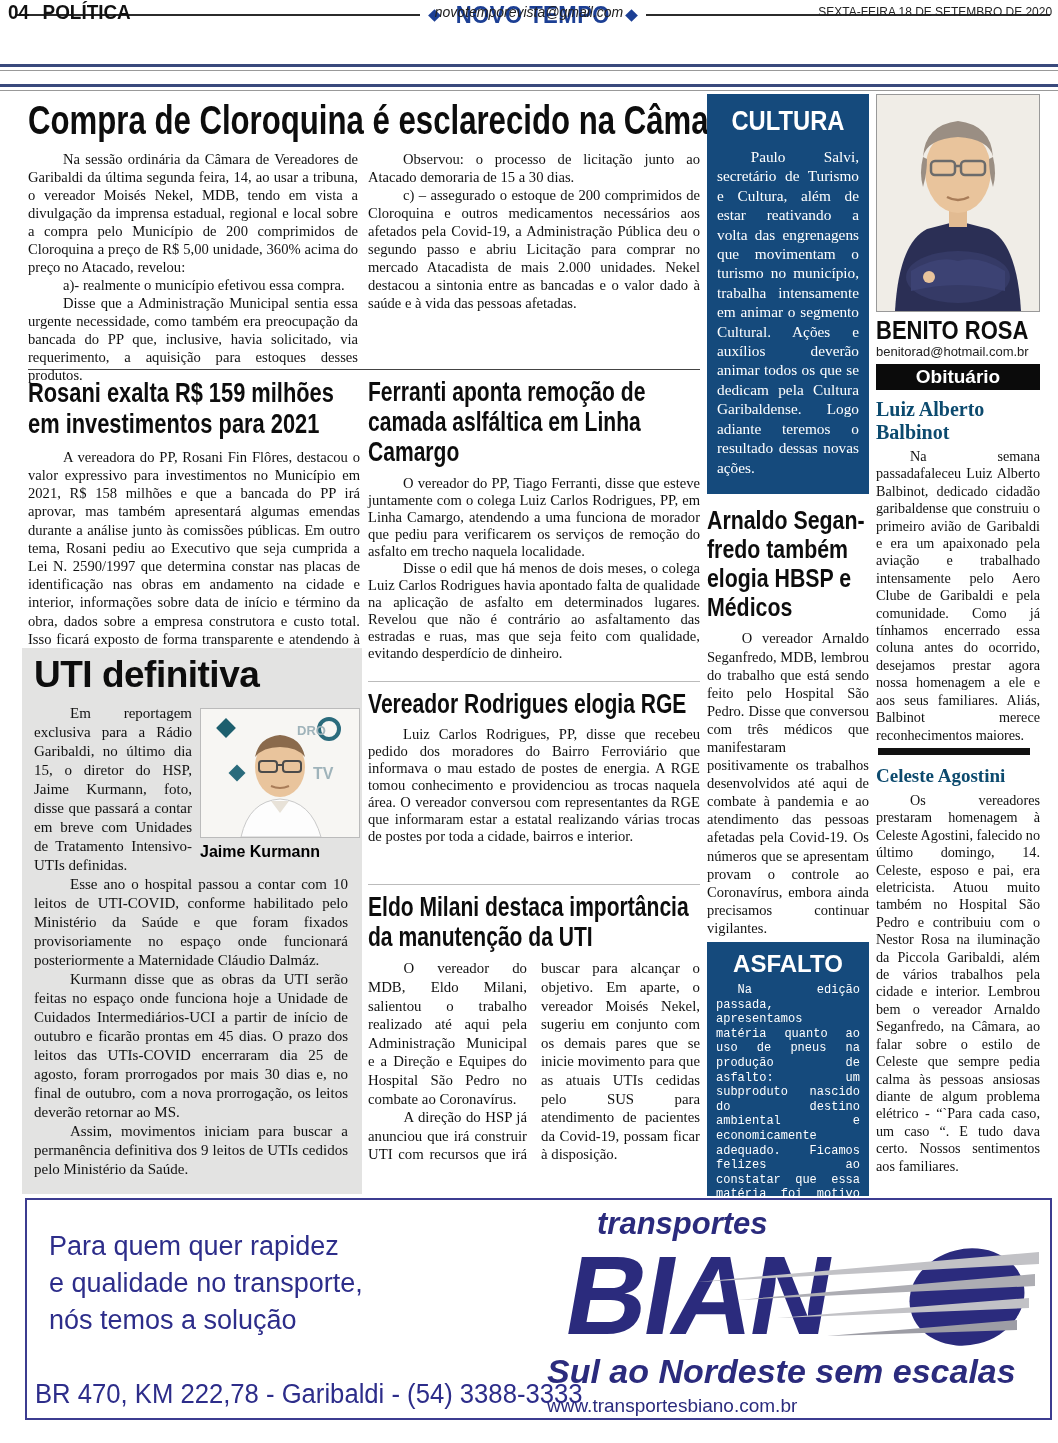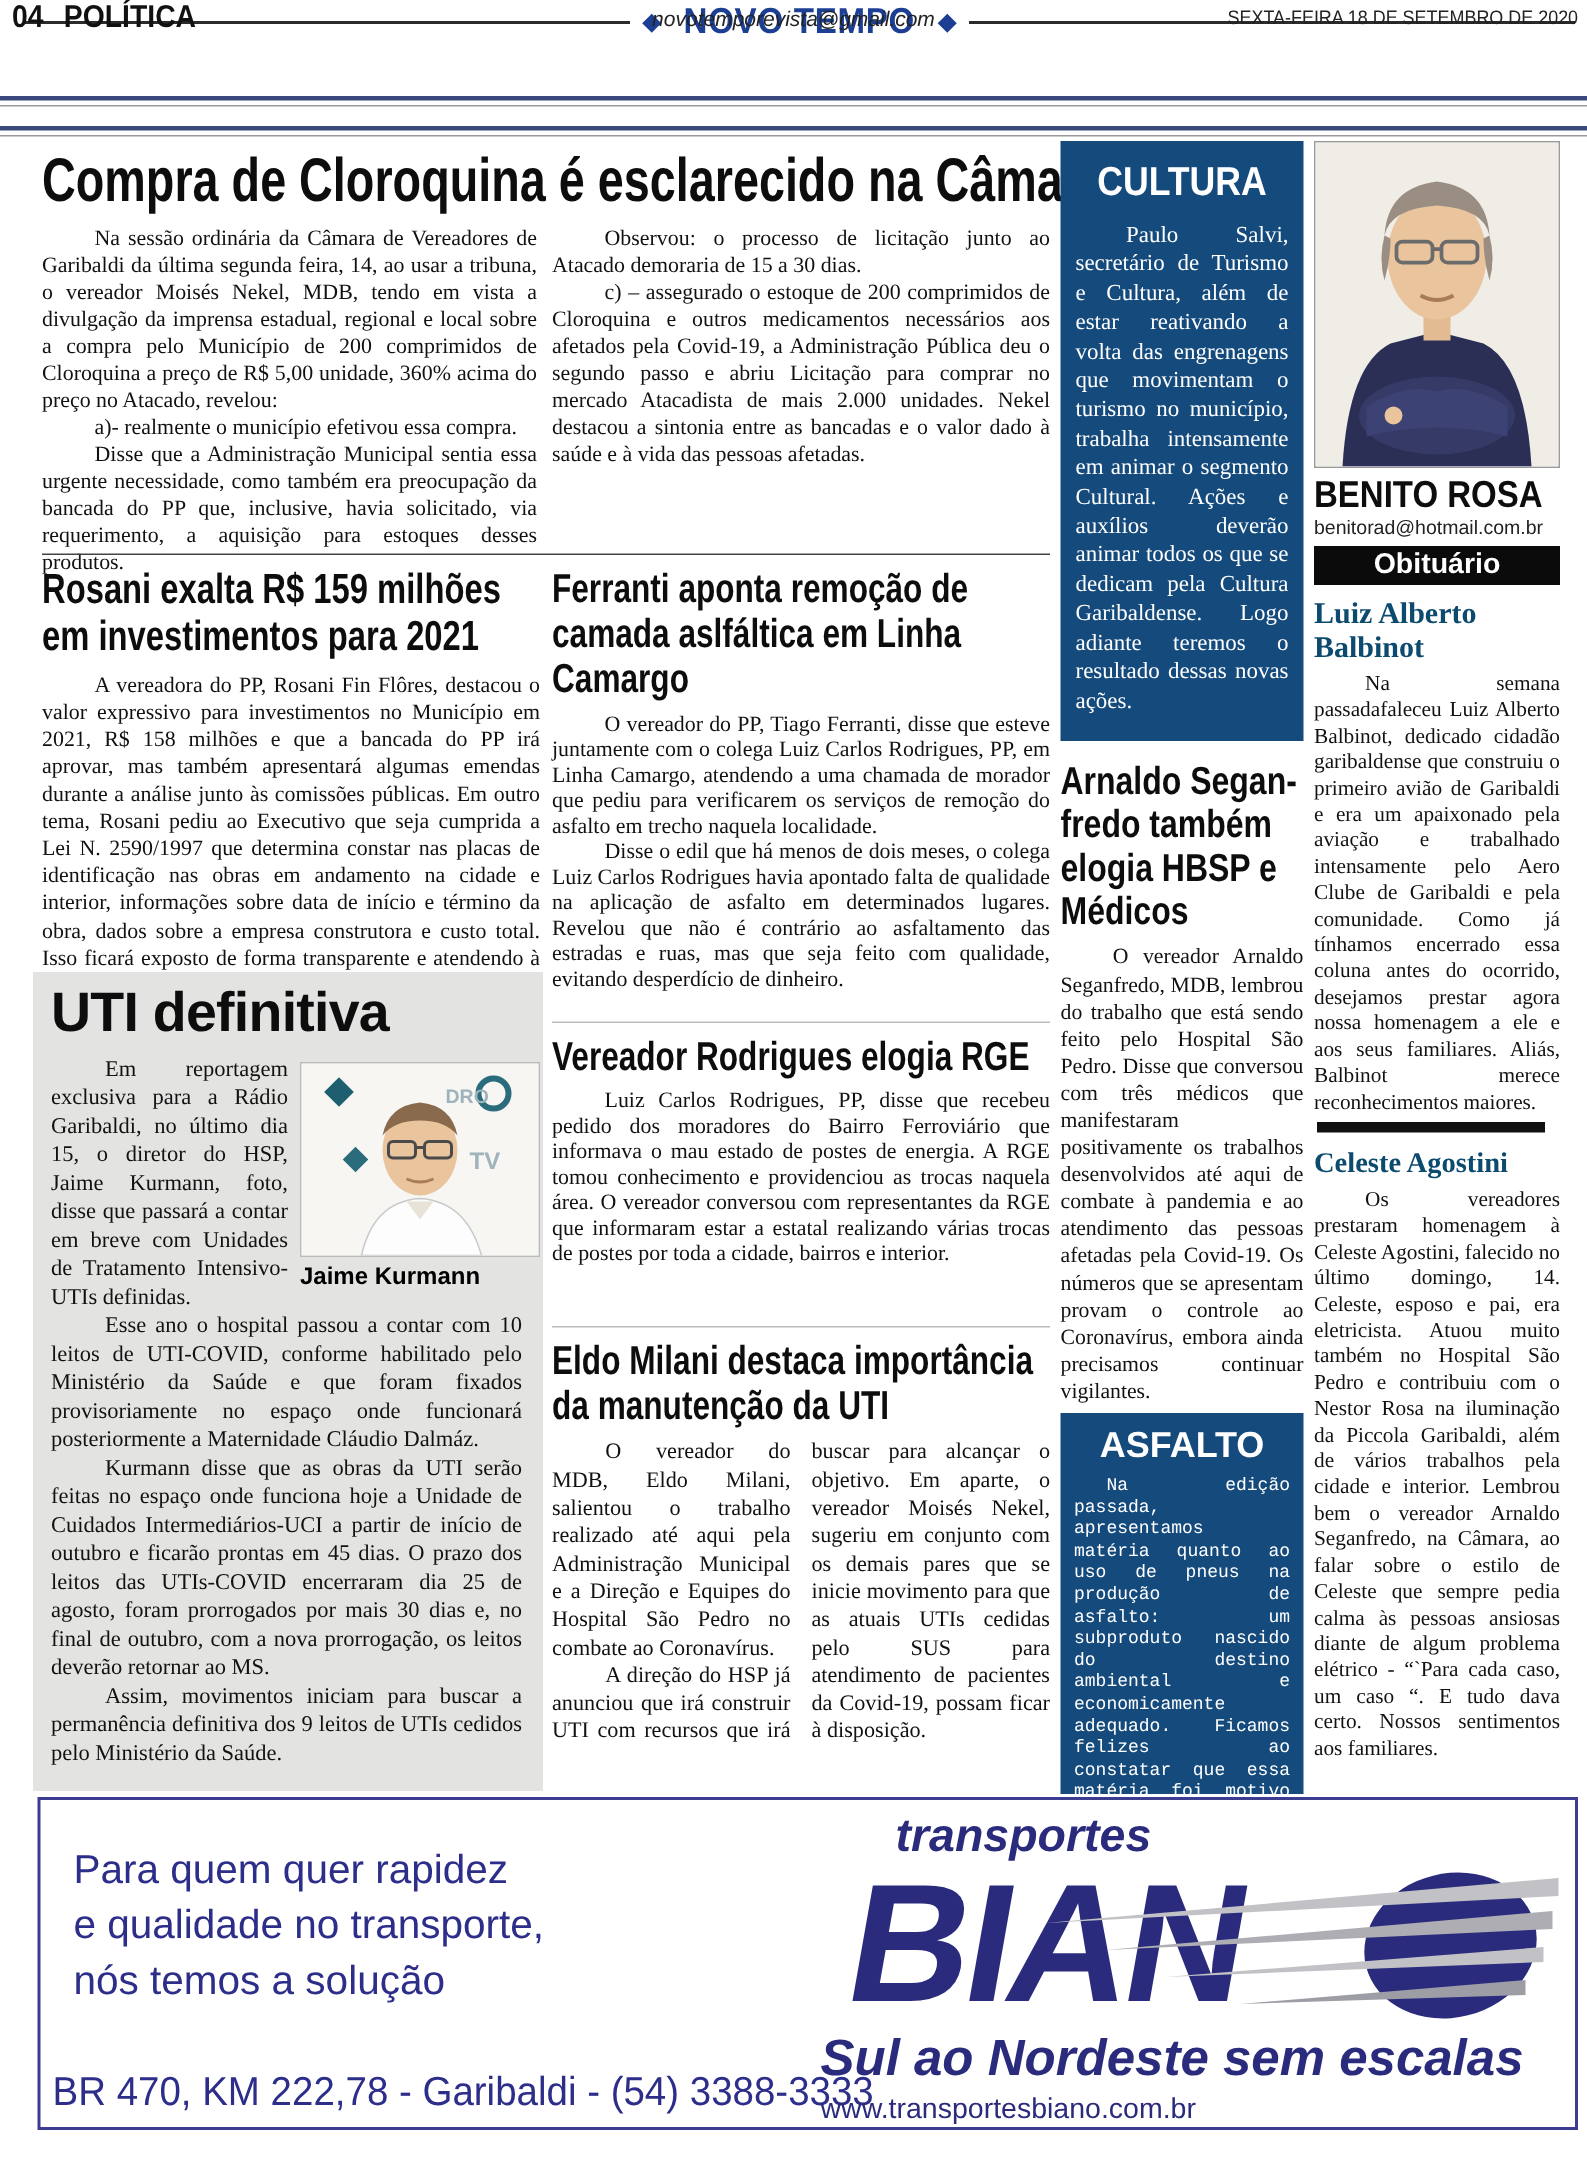--- a/index.html
+++ b/index.html
@@ -168,21 +168,21 @@
       <p>Kurmann disse que as obras da UTI serão feitas no espaço onde funciona hoje a Unidade de Cuidados Intermediários-UCI a partir de início de outubro e ficarão prontas em 45 dias. O prazo dos leitos das UTIs-COVID encerraram dia 25 de agosto, foram prorrogados por mais 30 dias e, no final de outubro, com a nova prorrogação, os leitos deverão retornar ao MS.</p>
       <p>Assim, movimentos iniciam para buscar a permanência definitiva dos 9 leitos de UTIs cedidos pelo Ministério da Saúde.</p>
     </div>
   </div>
 
   <div class="abs midsec" id="mid-ferranti">
     <div class="hsec">
       <span class="sq">Ferranti aponta remoção de camada aslfáltica em Linha Camargo</span>
     </div>
     <div class="jtext">
-      <p>O vereador do PP, Tiago Ferranti, disse que esteve juntamente com o colega Luiz Carlos Rodrigues, PP, em Linha Camargo, atendendo a uma chamada de morador que pediu para verificarem os serviços de remoção do asfalto em trecho naquela localidade.</p>
+      <p>O vereador do PP, Tiago Ferranti, disse que esteve juntamente com o colega Luiz Carlos Rodrigues, PP, em Linha Camargo, atendendo a uma funciona de morador que pediu para verificarem os serviços de remoção do asfalto em trecho naquela localidade.</p>
       <p>Disse o edil que há menos de dois meses, o colega Luiz Carlos Rodrigues havia apontado falta de qualidade na aplicação de asfalto em determinados lugares. Revelou que não é contrário ao asfaltamento das estradas e ruas, mas que seja feito com qualidade, evitando desperdício de dinheiro.</p>
     </div>
   </div>
 
   <div class="abs midsec" id="mid-rodrigues">
     <div class="hsec">
       <span class="sq">Vereador Rodrigues elogia RGE</span>
     </div>
     <div class="jtext">
       <p>Luiz Carlos Rodrigues, PP, disse que recebeu pedido dos moradores do Bairro Ferroviário que informava o mau estado de postes de energia. A RGE tomou conhecimento e providenciou as trocas naquela área. O vereador conversou com representantes da RGE que informaram estar a estatal realizando várias trocas de postes por toda a cidade, bairros e interior.</p>

